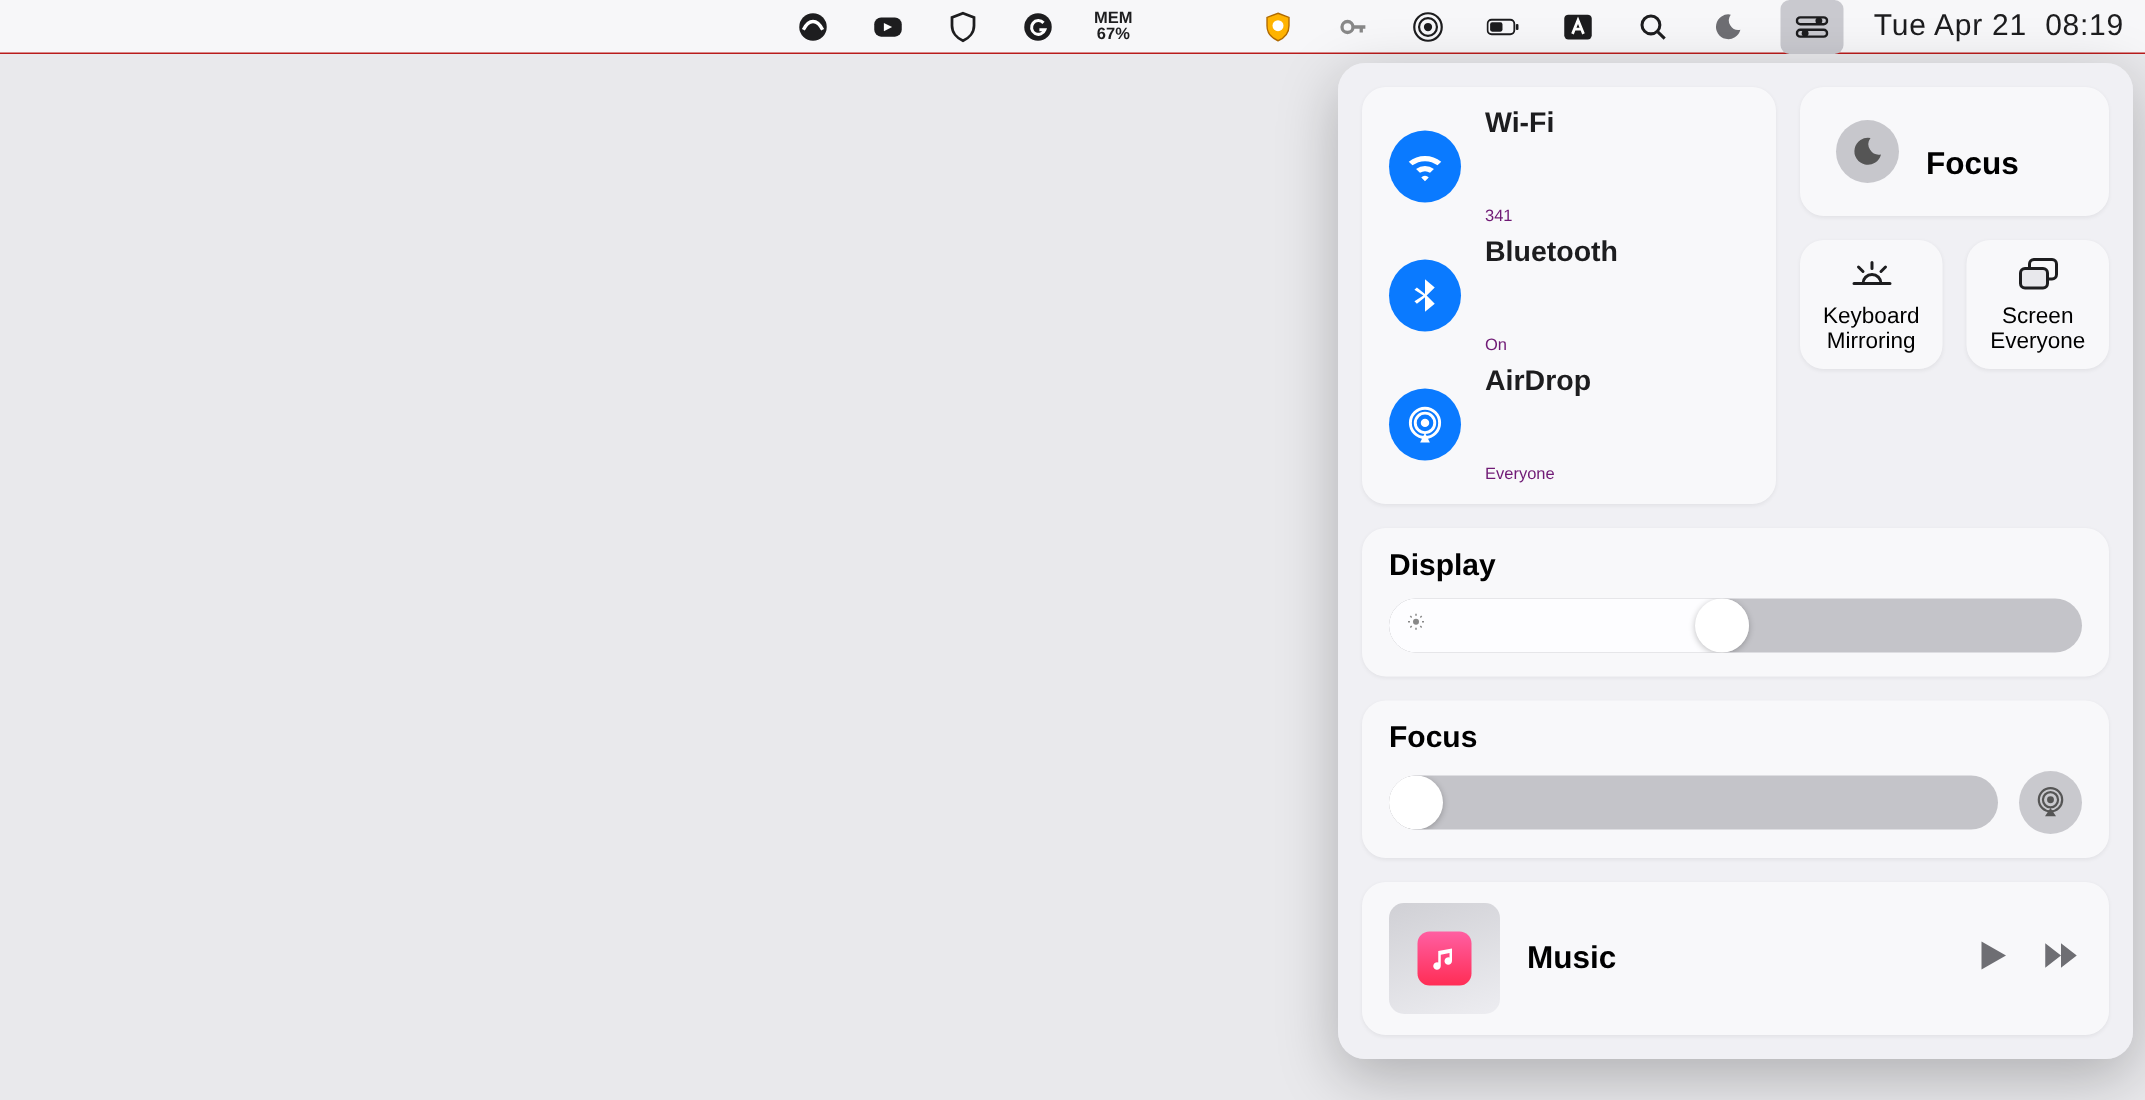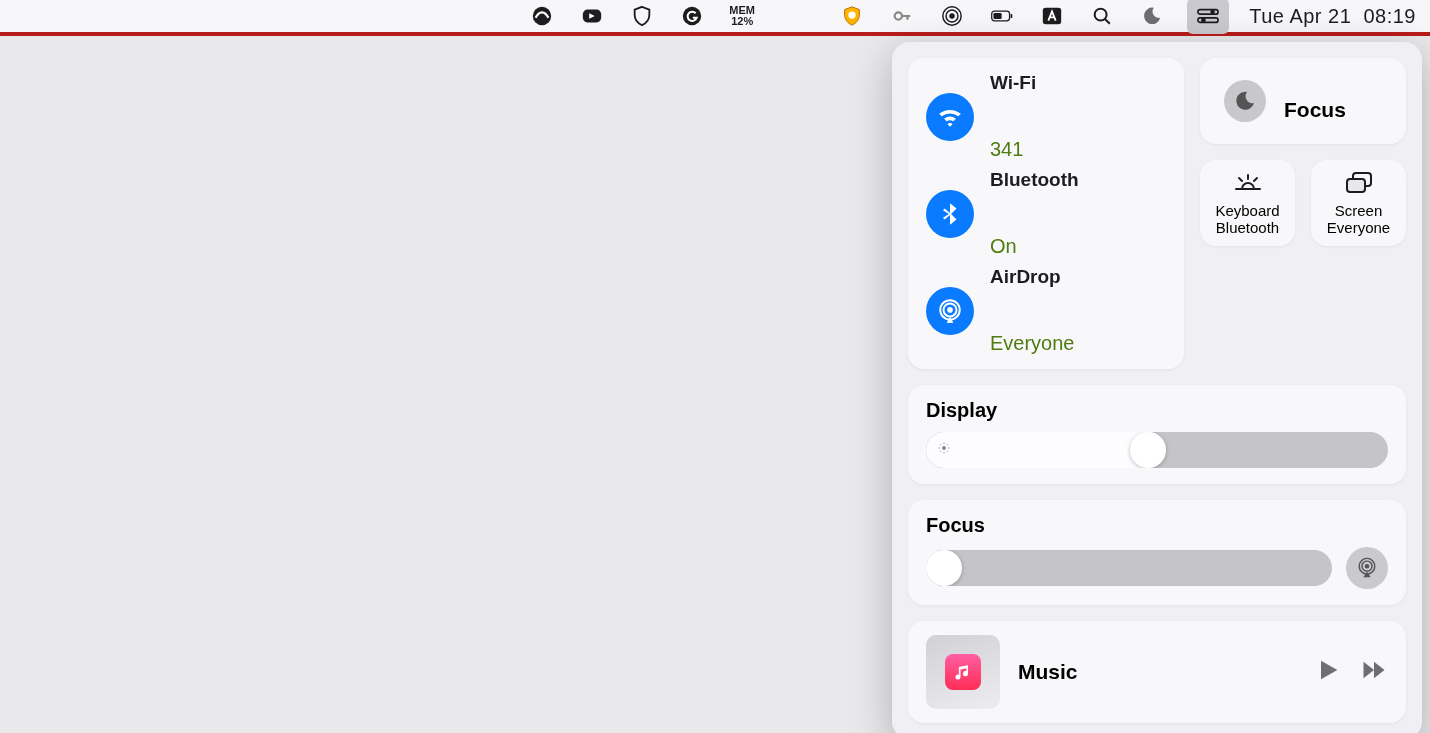--- a/index.html
+++ b/index.html
@@ -1,35 +1,35 @@
 <!DOCTYPE html>
 <html><head>
 <meta charset="utf-8">
 <style>
   html,body{margin:0;padding:0;width:1430px;height:733px;font-family:-apple-system,"Helvetica Neue",Helvetica,Arial,sans-serif;background:#E9E9EC;overflow:hidden;}
   
-  .menubar{position:absolute;left:0;top:0;width:100%;height:36px;background:#F7F7F9;display:flex;align-items:center;justify-content:flex-end;padding-right:14px;box-sizing:border-box;gap:20px;border-bottom:4px solid #b91c1c;}
+  .menubar{position:absolute;left:0;top:0;width:100%;height:36px;background:#F7F7F9;display:flex;align-items:center;justify-content:flex-end;padding-right:14px;box-sizing:border-box;gap:20px;border-bottom:1px solid #b91c1c;}
   .mb-item{display:flex;align-items:center;justify-content:center;height:36px;min-width:30px;color:#1d1d1f;}
   .mb-item svg{width:22px;height:22px;fill:#1d1d1f;}
   .mb-item.active{background:#c9c9cf;border-radius:6px;padding:0 6px;}
   .mem{display:flex;flex-direction:column;align-items:center;font-size:11px;font-weight:700;line-height:11px;}
   .clock{font-size:20px;letter-spacing:.5px;font-weight:500;}
   
   .cc{position:absolute;right:8px;top:42px;width:530px;background:rgba(240,240,245,.88);border-radius:18px;box-shadow:0 12px 40px rgba(0,0,0,.25);padding:16px;box-sizing:border-box;}
   .cc-bg-blur{position:absolute;inset:0;border-radius:18px;overflow:hidden;z-index:-1;}
   .cc-bg-blur::after{content:'';position:absolute;left:55%;top:-10%;width:300px;height:450px;background:radial-gradient(circle at 40% 40%, rgba(120,190,255,.55), transparent 65%);filter:blur(6px);}
   .row{display:flex;gap:16px;}
   .tile{background:rgba(255,255,255,.55);border-radius:16px;box-shadow:0 1px 3px rgba(0,0,0,.06);}
   
   .conn{flex:0 0 240px;display:flex;flex-direction:column;padding:14px 18px;gap:8px;}
   .conn-row{display:flex;align-items:center;gap:16px;}
   .conn-ic{width:48px;height:48px;border-radius:50%;background:#0a7aff;display:flex;align-items:center;justify-content:center;flex:0 0 48px;}
   .conn-ic svg{width:26px;height:26px;fill:#fff;}
   .conn-text .t{font-size:19px;font-weight:700;color:#1d1d1f;}
-  .conn-text .s{font-size:20px;color:#4d7c0f;margin-top:44px;}
+  .conn-text .s{font-size:11px;color:#701a75;margin-top:44px;}
   
   .rcol{flex:1;display:flex;flex-direction:column;gap:16px;}
   .focus{padding:22px 24px;display:flex;align-items:flex-end;gap:18px;}
   .focus-ic{width:42px;height:42px;border-radius:50%;background:#c7c7cc;display:flex;align-items:center;justify-content:center;}
   .focus-ic svg{width:24px;height:24px;fill:#555;}
   .focus .lbl{font-size:21px;font-weight:700;}
   .sq-row{display:flex;gap:16px;}
   .sq{flex:1;display:flex;flex-direction:column;align-items:center;justify-content:center;padding:10px 4px;gap:6px;}
   .sq svg{width:30px;height:26px;fill:#1d1d1f;}
   .sq .lbl{font-size:15px;text-align:center;line-height:17px;}
@@ -79,21 +79,21 @@
       </svg>
     </div>
   <div class="mb-item">
       <svg viewBox="0 0 24 24">
         <circle cx="12" cy="12" r="10" fill="#1d1d1f"></circle>
         <path d="M16 9a5 5 0 1 0 1 5h-4" fill="none" stroke="#fff" stroke-width="2.2"></path>
       </svg>
     </div>
   <div class="mb-item mem">
      <span>MEM</span>
-     <span>12%</span>
+     <span>67%</span>
   </div>
   <div class="mb-item thin"></div>
   <div class="mb-item">
       <svg viewBox="0 0 24 24">
         <path d="M12 2l8 3v6c0 5-3.5 9-8 11-4.5-2-8-6-8-11V5l8-3z" fill="#ffb300" stroke="#b06a00" stroke-width="1"></path>
         <circle cx="12" cy="11" r="4" fill="#fff"></circle>
       </svg>
     </div>
   <div class="mb-item dim">
       <svg viewBox="0 0 24 24">
@@ -197,21 +197,21 @@
             </svg>
           </div>
         <div class="lbl">Focus</div>
       </div>
       <div class="sq-row">
         <div class="tile sq">
           <svg viewBox="0 0 30 20">
               <path d="M15 2v4M6 5l3 3M24 5l-3 3M3 16h24" stroke="#1d1d1f" stroke-width="2" fill="none" stroke-linecap="round"></path>
               <path d="M9 16a6 6 0 0 1 12 0" fill="none" stroke="#1d1d1f" stroke-width="2"></path>
             </svg>
-          <div class="lbl">Keyboard Bluetooth</div>
+          <div class="lbl">Keyboard Mirroring</div>
         </div>
         <div class="tile sq">
           <svg viewBox="0 0 30 24">
               <rect x="9" y="2" width="18" height="13" rx="3" fill="none" stroke="#1d1d1f" stroke-width="2"></rect>
               <rect x="3" y="8" width="18" height="13" rx="3" fill="#E8E8EC" stroke="#1d1d1f" stroke-width="2"></rect>
             </svg>
           <div class="lbl">Screen Everyone</div>
         </div>
       </div>
     </div>

